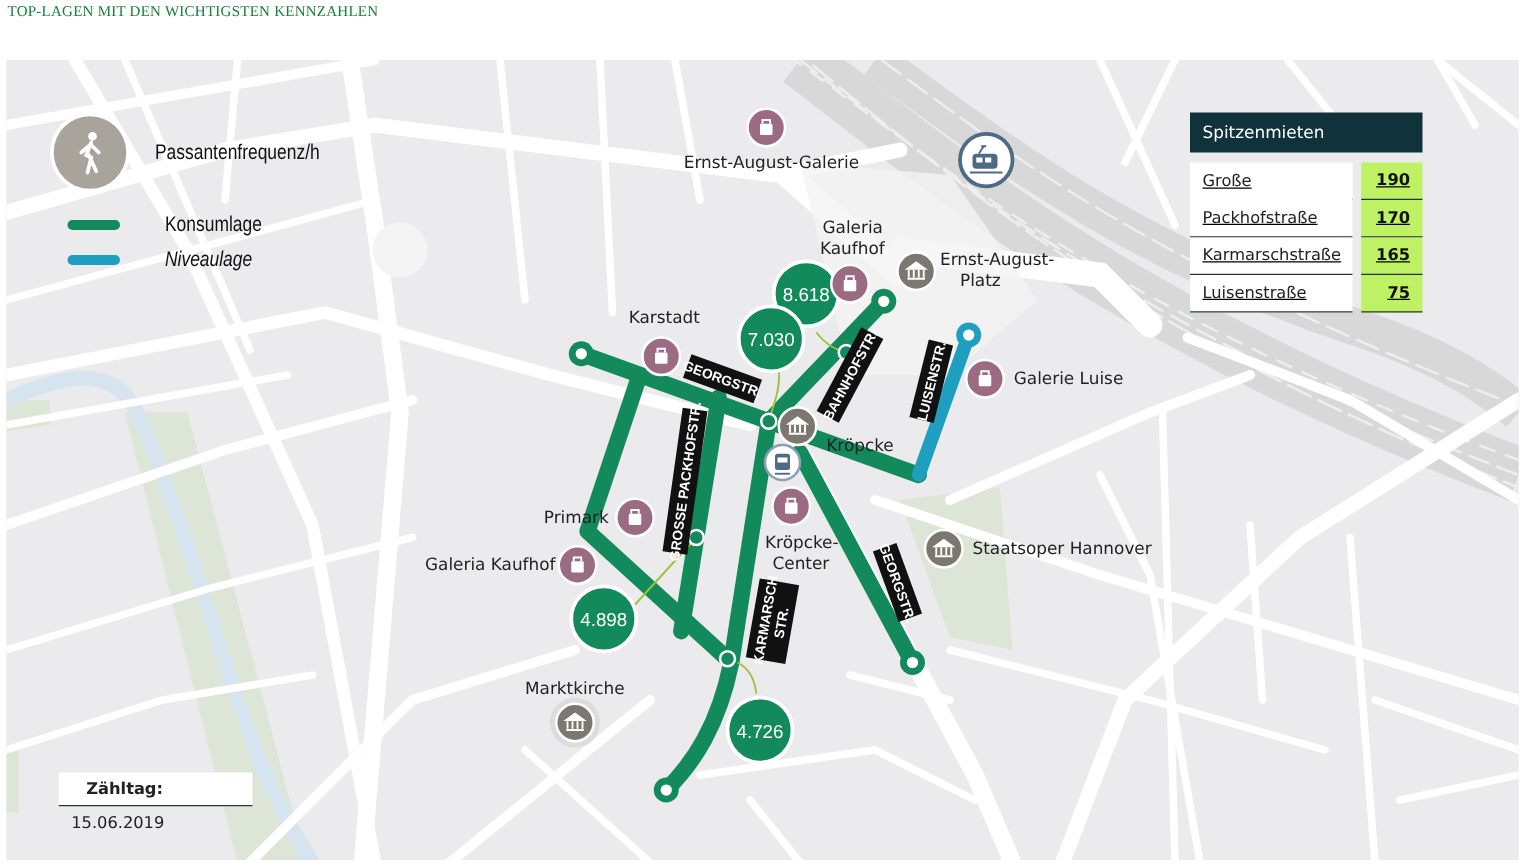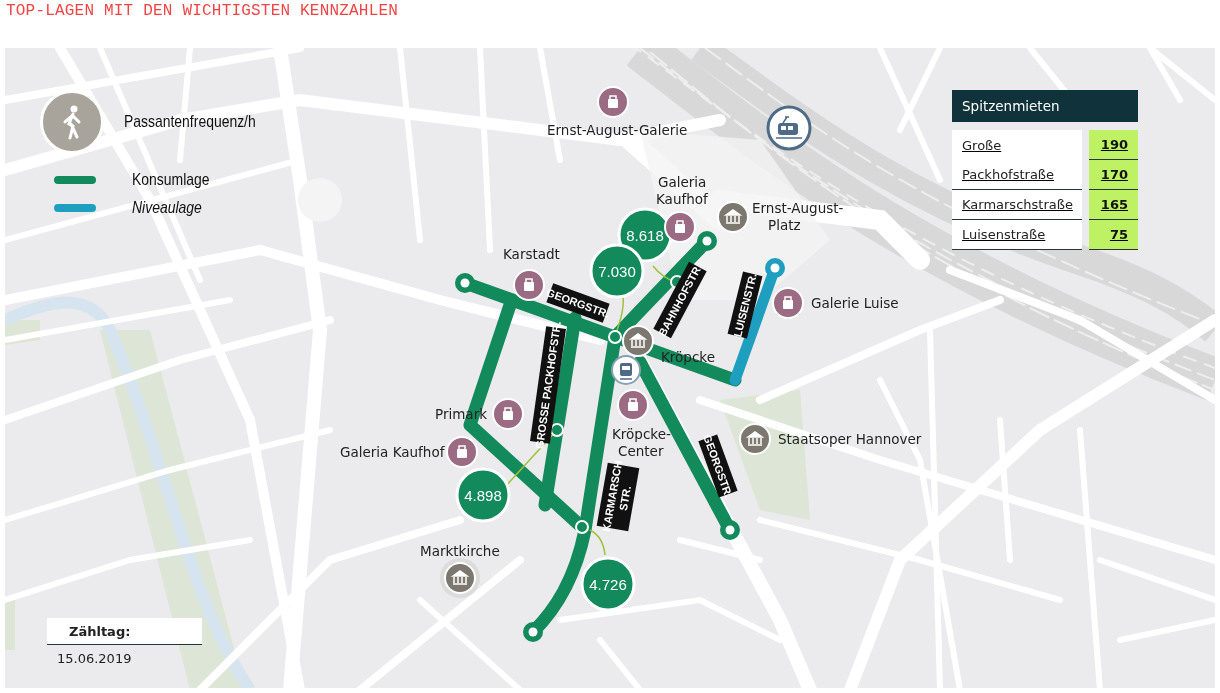--- a/index.html
+++ b/index.html
@@ -1,17 +1,17 @@
 <!DOCTYPE html>
 <html><head>
 <meta charset="utf-8">
 <style>
   html, body { margin:0; padding:0; background:#ffffff; }
   body { width:1220px; height:693px; position:relative; overflow:hidden; font-family:"DejaVu Sans", sans-serif; }
-  .title { position:absolute; left:6px; top:2px; font-family:Liberation Mono, monospace; font-size:16px; letter-spacing:0.2px; color:#ef4444; font-weight:normal; }
+  .title { position:absolute; left:6px; top:2px; font-family:Liberation Serif, serif; font-size:12px; letter-spacing:0.2px; color:#15803d; font-weight:normal; }
   .map-wrap { position:absolute; left:5px; top:48px; width:1210px; height:640px; background:#ebebed; overflow:hidden; }
   svg#map { position:absolute; left:0; top:0; }
   .legend { position:absolute; left:40px; top:90px; }
   .legend-item-text { font-family:"Liberation Sans", sans-serif; font-size:17px; color:#111; transform:scaleX(0.82); transform-origin:left center; display:inline-block; white-space:nowrap; }
   .legend-row { position:absolute; left:0; display:flex; align-items:center; }
   .legend-swatch { width:42px; height:8px; border-radius:4px; margin-right:36px; margin-left:14px; }
   .ped-circle { width:58px; height:58px; border-radius:50%; background:#a8a39b; border:3px solid #fff; display:flex; align-items:center; justify-content:center; margin-right:20px; }
   .rent-table { position:absolute; left:952px; top:90px; width:186px; }
   .rent-head { background:#10323a; color:#fff; height:32px; line-height:32px; padding-left:10px; font-size:13.5px; font-family:"DejaVu Sans", sans-serif; }
   .rent-row { display:flex; margin-top:0; height:30px; align-items:flex-end;text-decoration:underline; }

